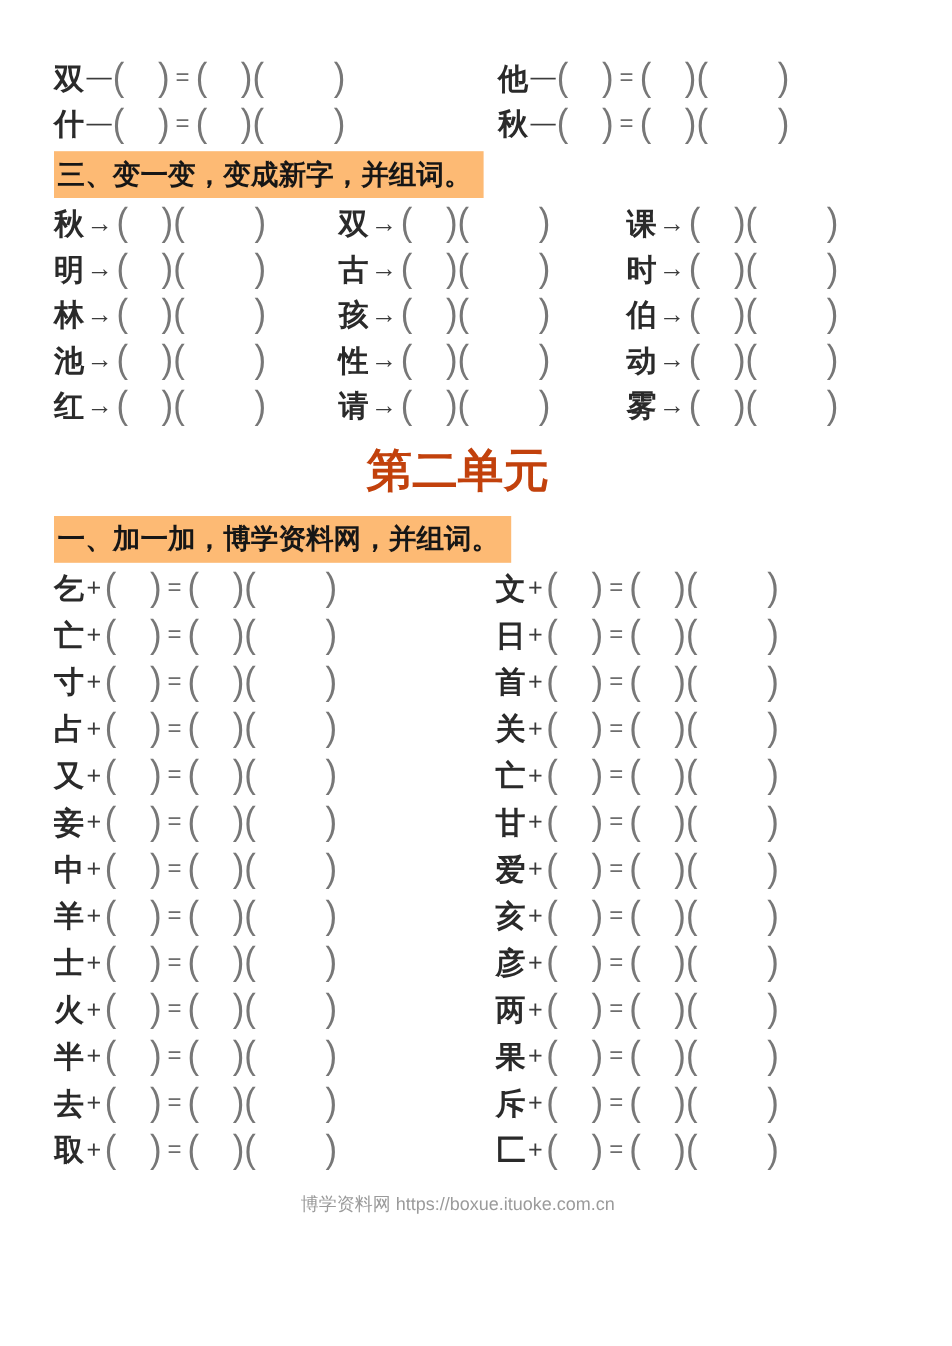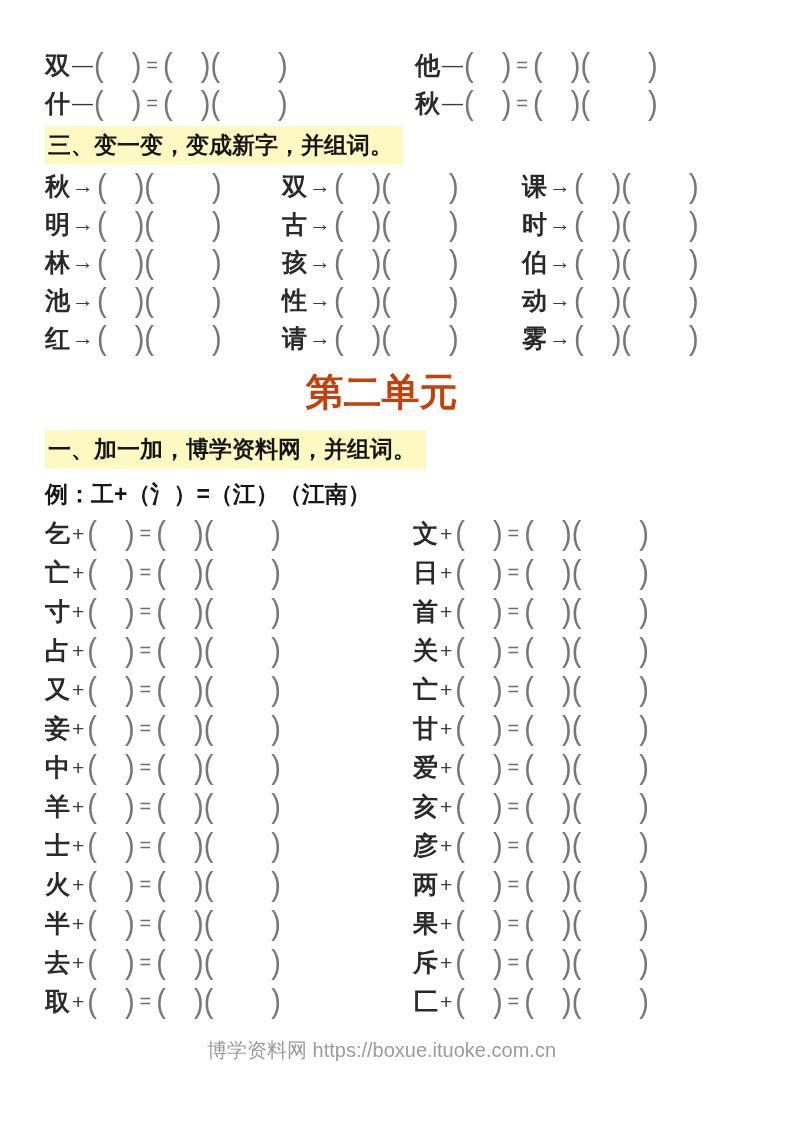--- a/index.html
+++ b/index.html
@@ -23,29 +23,29 @@
   .op-dash{letter-spacing:-2px;}
   .arrow{font-size:22px;}
   .eq{font-size:20px;color:#6e6e6e;margin:0 5px;}
   .pr{font-size:29px;color:#777777;font-weight:300;transform:scaleY(1.12);display:inline-block;}
   .gap{display:inline-block;}
   .g1{width:28px;}
   .g2{width:58px;}
 
   
   .hl{
-    display:inline-block;background:#fef9c3;color:#161616;
+    display:inline-block;background:#fdba74;color:#161616;
     font-weight:bold;font-size:23px;line-height:1.0;
     padding:8px 10px 8px 3px;margin:4px 0 2px 0;
   }
   .example{font-weight:bold;font-size:23px;color:#161616;margin:8px 0 4px 0;}
   .unit-title{text-align:center;font-size:38px;font-weight:bold;color:#c2410c;margin:10px 45px 8px 0;}
 
   .footer{
-    text-align:center;color:#9b9b9b;font-size:20px;margin:16px 45px 16px 0;
+    text-align:center;color:#9b9b9b;font-size:15px;margin:16px 45px 16px 0;
     font-family:"Liberation Sans","DejaVu Sans",sans-serif;
   }
 </style>
 </head>
 <body>
 
 <div class="page">
 
   <div class="ex-grid grid-sub">
       <div class="cell">
@@ -261,21 +261,20 @@
         <span class="gap g2"></span>
         <span class="pr">)</span>
       </div>
     </div>
 
   <div class="unit-title">第二单元</div>
 
   <div>
     <span class="hl">一、加一加，博学资料网，并组词。</span>
   </div>
-  <div class="example">例：工+（氵）=（江）（江南）</div>
 
   <div class="ex-grid grid-add">
       <div class="cell">
         <span class="ch">乞</span>
         <span class="op">+</span>
         <span class="pr">(</span>
         <span class="gap g1"></span>
         <span class="pr">)</span>
         <span class="eq">=</span>
         <span class="pr">(</span>

